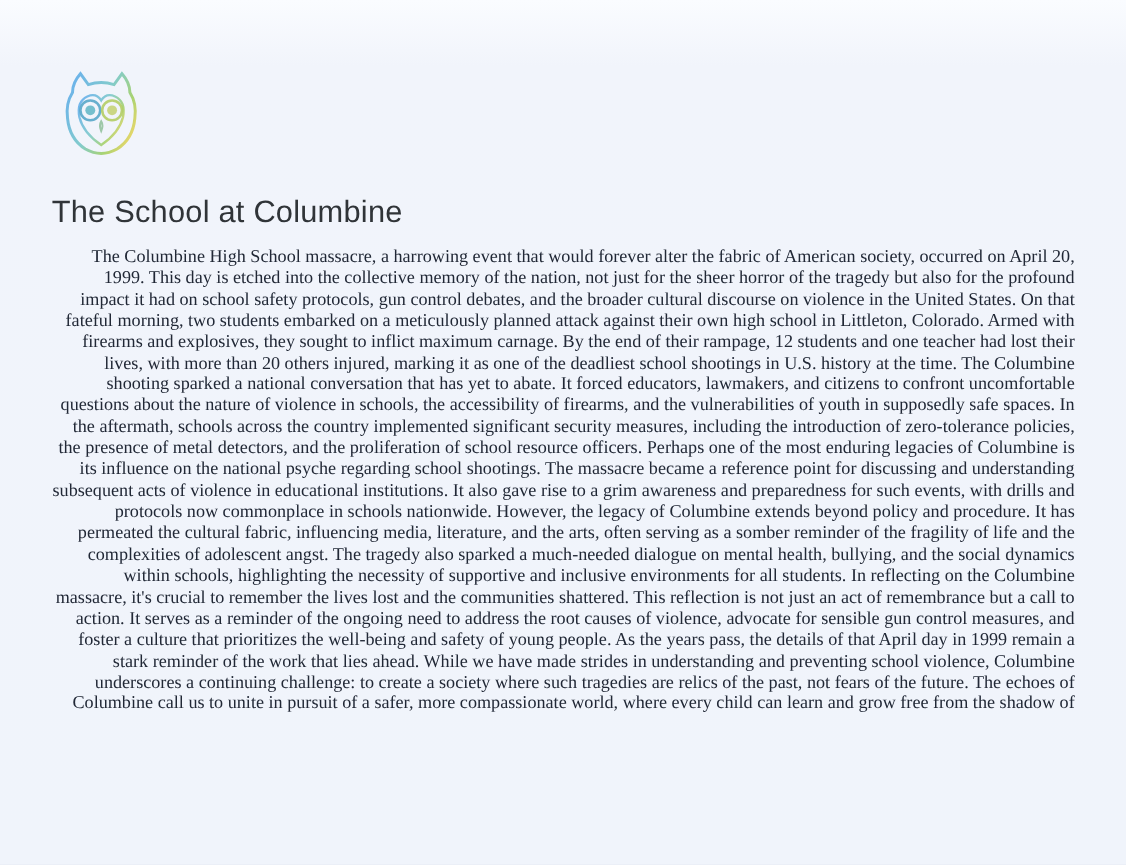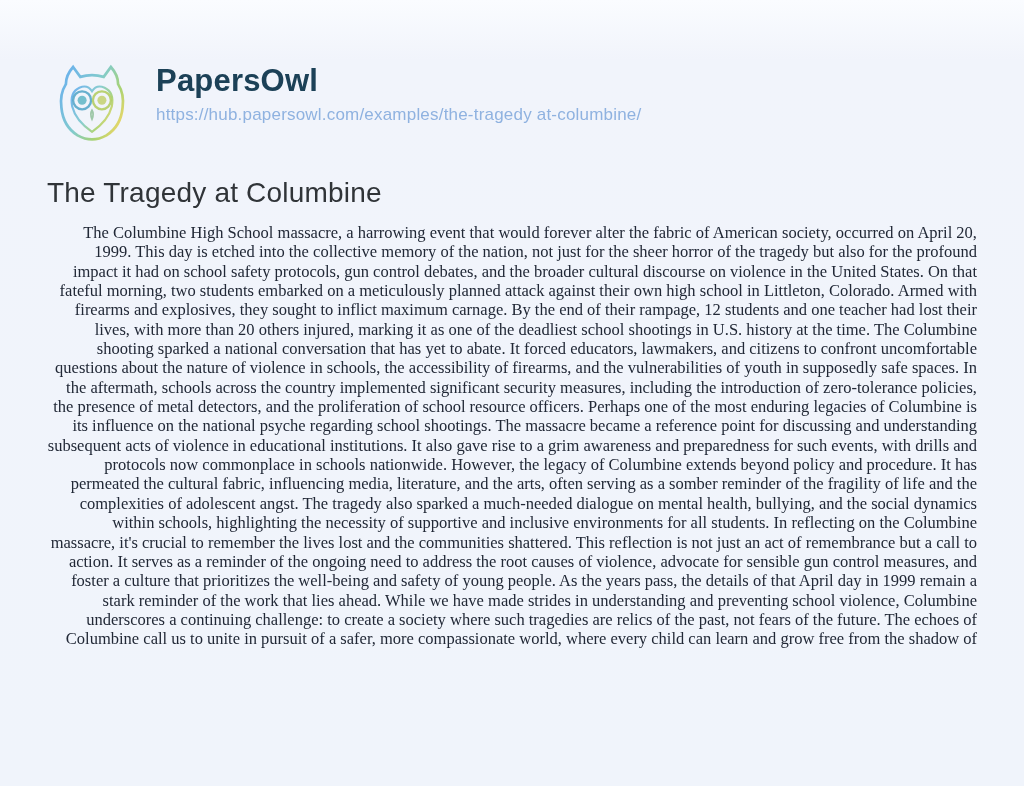--- a/index.html
+++ b/index.html
@@ -84,23 +84,19 @@
 
       <circle cx="39" cy="49" r="10" stroke="#58a7c9" stroke-width="2.6" opacity="0.9"></circle>
       <circle cx="39" cy="49" r="5" fill="#5fb5c4" opacity="0.85"></circle>
 
       <circle cx="61" cy="49" r="10" stroke="#b3cd64" stroke-width="2.6" opacity="0.9"></circle>
       <circle cx="61" cy="49" r="5" fill="#c3d06e" opacity="0.85"></circle>
 
       <path d="M50 60 Q52.5 64 50 70 Q47.5 64 50 60 Z" stroke="#8fbf9a" stroke-width="2" opacity="0.85"></path>
     </svg>
 
-    <div class="header-text">
-      <div class="brand">PapersOwl</div>
-      <a class="url">https://hub.papersowl.com/examples/the-tragedy at-columbine/</a>
-    </div>
   </div>
 
-  <h1 class="title">The Tragedy at Columbine</h1>
+  <h1 class="title">The School at Columbine</h1>
 
   <p class="body-text">The Columbine High School massacre, a harrowing event that would forever alter the fabric of American society, occurred on April 20, 1999. This day is etched into the collective memory of the nation, not just for the sheer horror of the tragedy but also for the profound impact it had on school safety protocols, gun control debates, and the broader cultural discourse on violence in the United States. On that fateful morning, two students embarked on a meticulously planned attack against their own high school in Littleton, Colorado. Armed with firearms and explosives, they sought to inflict maximum carnage. By the end of their rampage, 12 students and one teacher had lost their lives, with more than 20 others injured, marking it as one of the deadliest school shootings in U.S. history at the time. The Columbine shooting sparked a national conversation that has yet to abate. It forced educators, lawmakers, and citizens to confront uncomfortable questions about the nature of violence in schools, the accessibility of firearms, and the vulnerabilities of youth in supposedly safe spaces. In the aftermath, schools across the country implemented significant security measures, including the introduction of zero-tolerance policies, the presence of metal detectors, and the proliferation of school resource officers. Perhaps one of the most enduring legacies of Columbine is its influence on the national psyche regarding school shootings. The massacre became a reference point for discussing and understanding subsequent acts of violence in educational institutions. It also gave rise to a grim awareness and preparedness for such events, with drills and protocols now commonplace in schools nationwide. However, the legacy of Columbine extends beyond policy and procedure. It has permeated the cultural fabric, influencing media, literature, and the arts, often serving as a somber reminder of the fragility of life and the complexities of adolescent angst. The tragedy also sparked a much-needed dialogue on mental health, bullying, and the social dynamics within schools, highlighting the necessity of supportive and inclusive environments for all students. In reflecting on the Columbine massacre, it's crucial to remember the lives lost and the communities shattered. This reflection is not just an act of remembrance but a call to action. It serves as a reminder of the ongoing need to address the root causes of violence, advocate for sensible gun control measures, and foster a culture that prioritizes the well-being and safety of young people. As the years pass, the details of that April day in 1999 remain a stark reminder of the work that lies ahead. While we have made strides in understanding and preventing school violence, Columbine underscores a continuing challenge: to create a society where such tragedies are relics of the past, not fears of the future. The echoes of Columbine call us to unite in pursuit of a safer, more compassionate world, where every child can learn and grow free from the shadow of</p>
 
 </div>
 
 </body></html>

